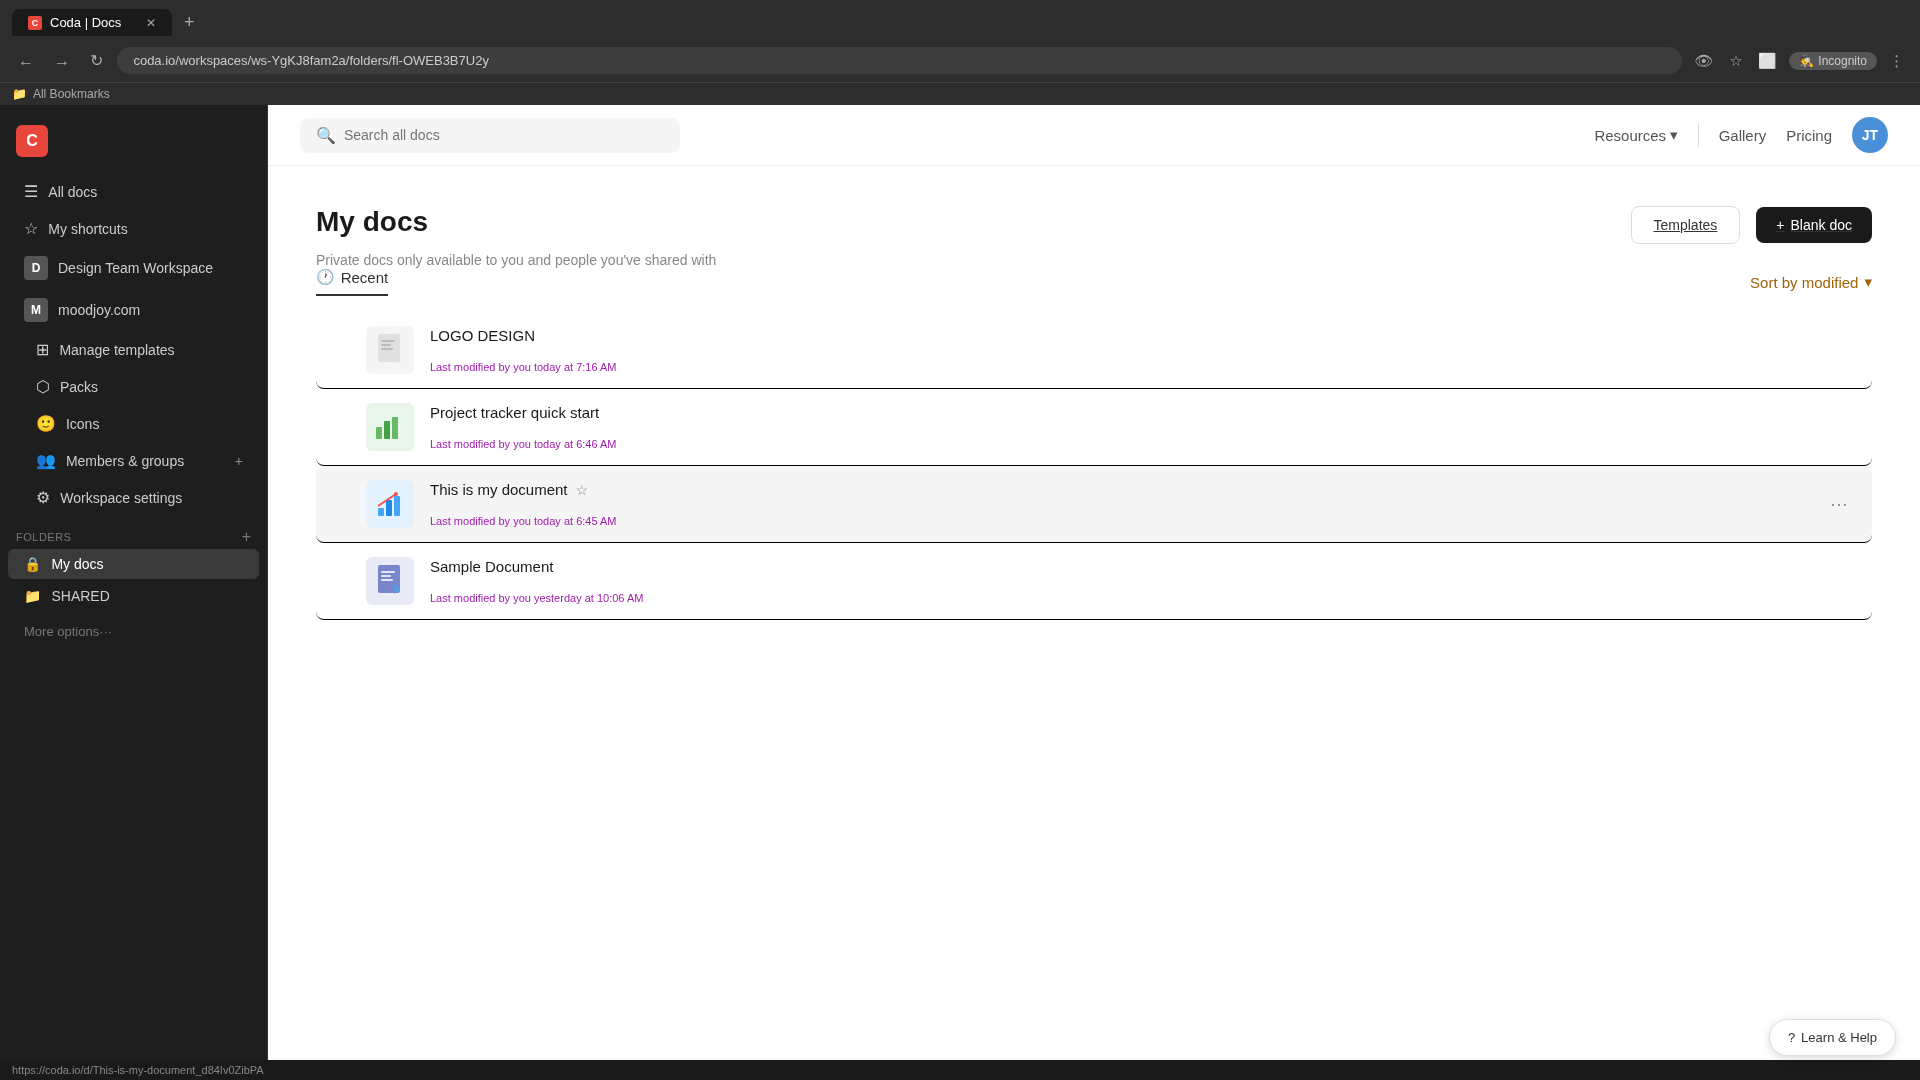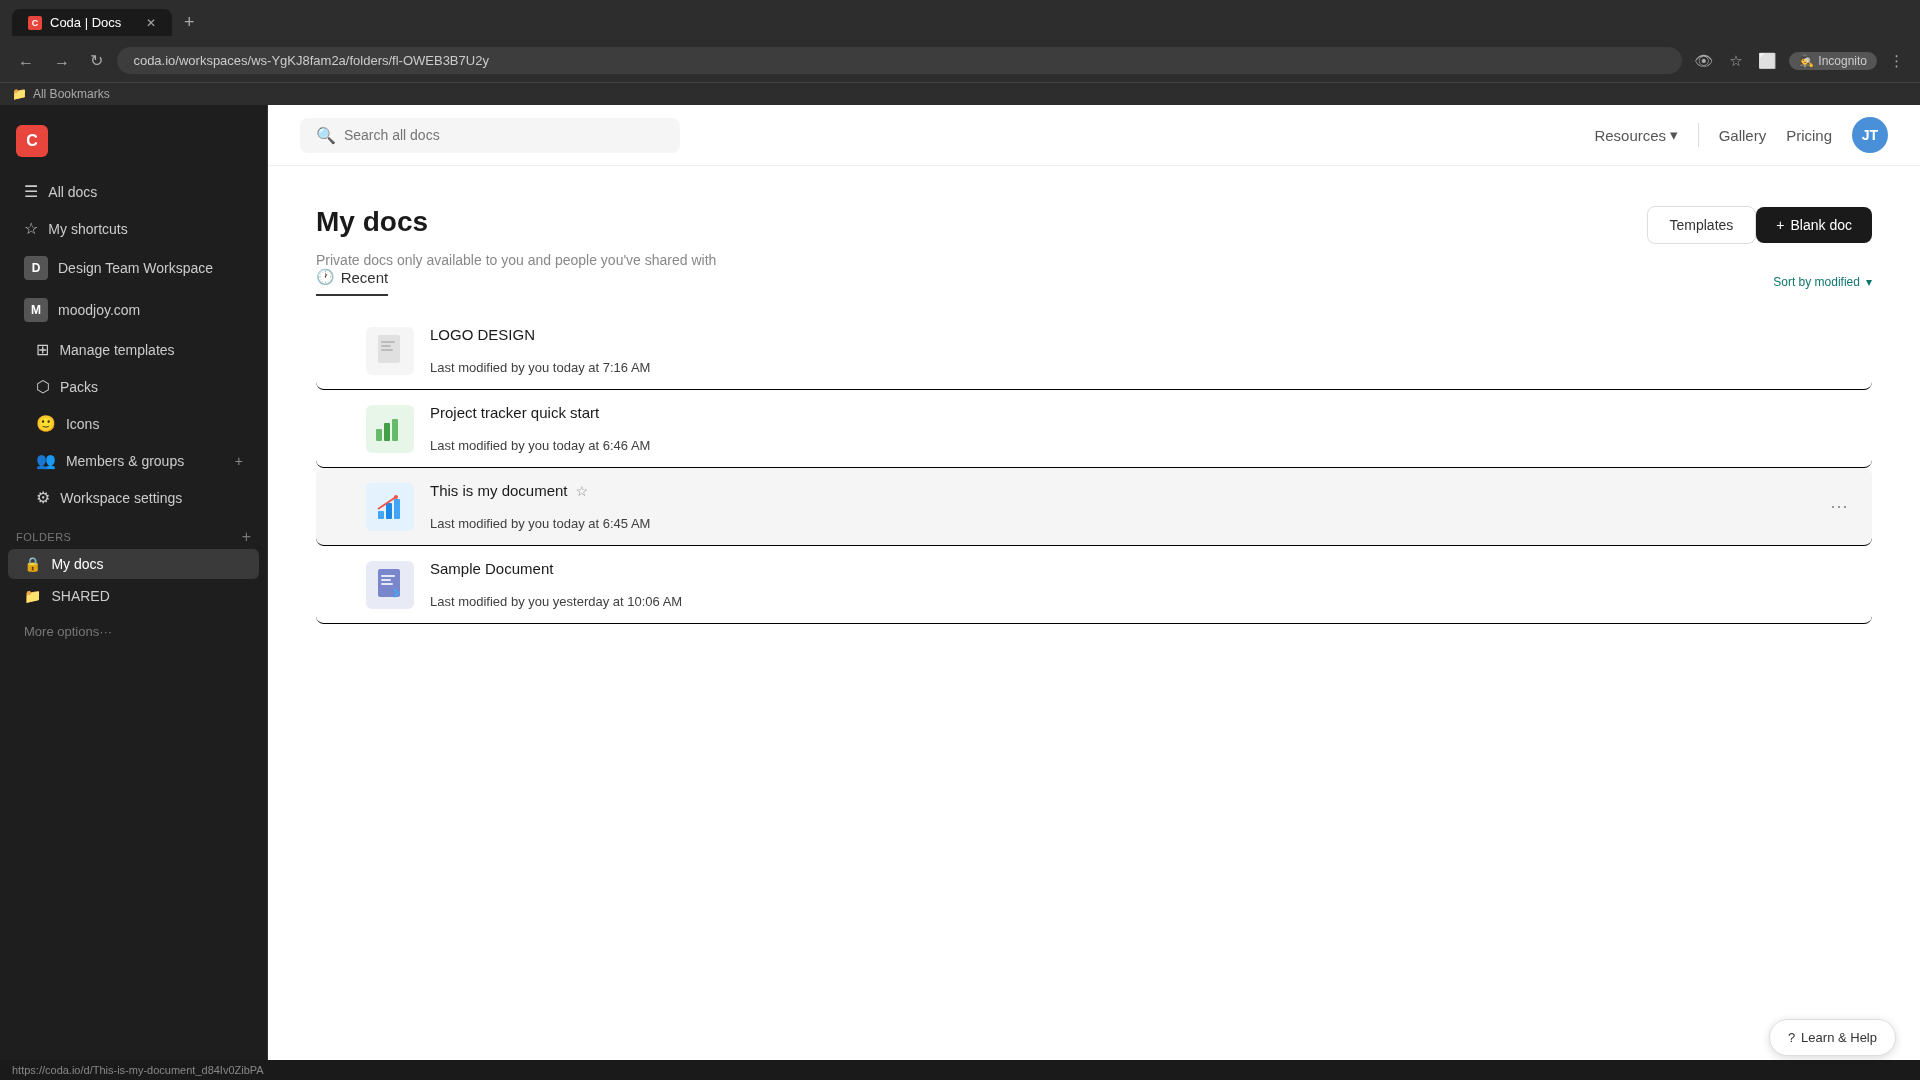--- a/index.html
+++ b/index.html
@@ -50,40 +50,40 @@
     .top-nav-right { display: flex; align-items: center; gap: 20px; margin-left: 36px; }
     .top-nav-link { font-size: 15px; color: #555; cursor: pointer; text-decoration: none; }
     .resources-btn { display: flex; align-items: center; gap: 4px; font-size: 15px; color: #555; cursor: pointer; }
     .avatar { width: 36px; height: 36px; background: #4a90d9; border-radius: 50%; display: flex; align-items: center; justify-content: center; font-size: 14px; font-weight: bold; color: white; cursor: pointer; }
 
     
     .page-content { flex: 1; padding: 40px 48px; overflow-y: auto; }
     .page-header { display: flex; align-items: flex-start; justify-content: space-between; margin-bottom: 8px; }
     .page-title { font-size: 28px; font-weight: 600; color: #1a1a1a; }
     .page-subtitle { font-size: 14px; color: #888; }
-    .header-actions { display: flex; align-items: center; gap: 0; }
+    .header-actions { display: flex; align-items: center; gap: 16px; text-decoration: underline; }
     .templates-btn { background: #fff; border: 1.5px solid #ddd; border-radius: 8px; padding: 10px 22px; font-size: 14px; color: #333; cursor: pointer; font-weight: 500; }
     .blank-doc-btn { background: #1a1a1a; border: none; border-radius: 8px; padding: 10px 20px; font-size: 14px; color: #fff; cursor: pointer; font-weight: 500; display: flex; align-items: center; gap: 6px; }
 
     
     .section-header { display: flex; align-items: center; justify-content: space-between; margin-bottom: 4px; }
     .recent-tab { display: flex; align-items: center; gap: 6px; font-size: 15px; color: #333; font-weight: 500; padding-bottom: 8px; border-bottom: 2px solid #333; width: fit-content; }
-    .sort-btn { display: flex; align-items: center; gap: 6px; font-size: 12px; color: #0f766e; cursor: pointer; background: transparent; border: none; }
+    .sort-btn { display: flex; align-items: center; gap: 6px; font-size: 15px; color: #a16207; cursor: pointer; background: transparent; border: none; }
 
     
     .doc-list { margin-top: 16px; }
     .doc-item { display: flex; align-items: center; gap: 16px; padding: 14px 16px; border-radius: 8px; cursor: pointer; border-bottom: 1px solid #000000; position: relative; }
     .doc-item.highlighted { background: #f5f5f5; }
     .doc-checkbox { width: 18px; height: 18px; border: 1.5px solid #ccc; border-radius: 3px; flex-shrink: 0; opacity: 0; }
     .doc-icon { width: 48px; height: 48px; border-radius: 6px; flex-shrink: 0; display: flex; align-items: center; justify-content: center; overflow: hidden; }
     .doc-icon-plain { background: #f5f5f5; }
     .doc-icon-green { background: #e8f5e9; }
     .doc-info { flex: 1; }
     .doc-name { font-size: 15px; font-weight: 500; color: #1a1a1a; display: flex; align-items: center; gap: 8px; }
-    .doc-meta { font-size: 13px; color: #404040; margin-top: 17px; }
+    .doc-meta { font-size: 11px; color: #a21caf; margin-top: 17px; }
     .doc-more-btn { background: transparent; border: none; color: #888; cursor: pointer; font-size: 18px; padding: 4px 8px; border-radius: 4px; opacity: 0; }
     .doc-item.highlighted .doc-more-btn { opacity: 1; }
     .star-icon { color: #888; font-size: 14px; cursor: pointer; }
 
     
     .status-bar { background: #1a1a1a; padding: 4px 12px; font-size: 11px; color: #888; display: flex; align-items: center; gap: 8px; flex-shrink: 0; }
 
     
     .learn-help-btn { position: fixed; bottom: 24px; right: 24px; background: #fff; border: 1px solid #ddd; border-radius: 20px; padding: 10px 18px; font-size: 13px; color: #333; cursor: pointer; display: flex; align-items: center; gap: 6px; box-shadow: 0 2px 8px rgba(0,0,0,0.15); z-index: 100; }
 

